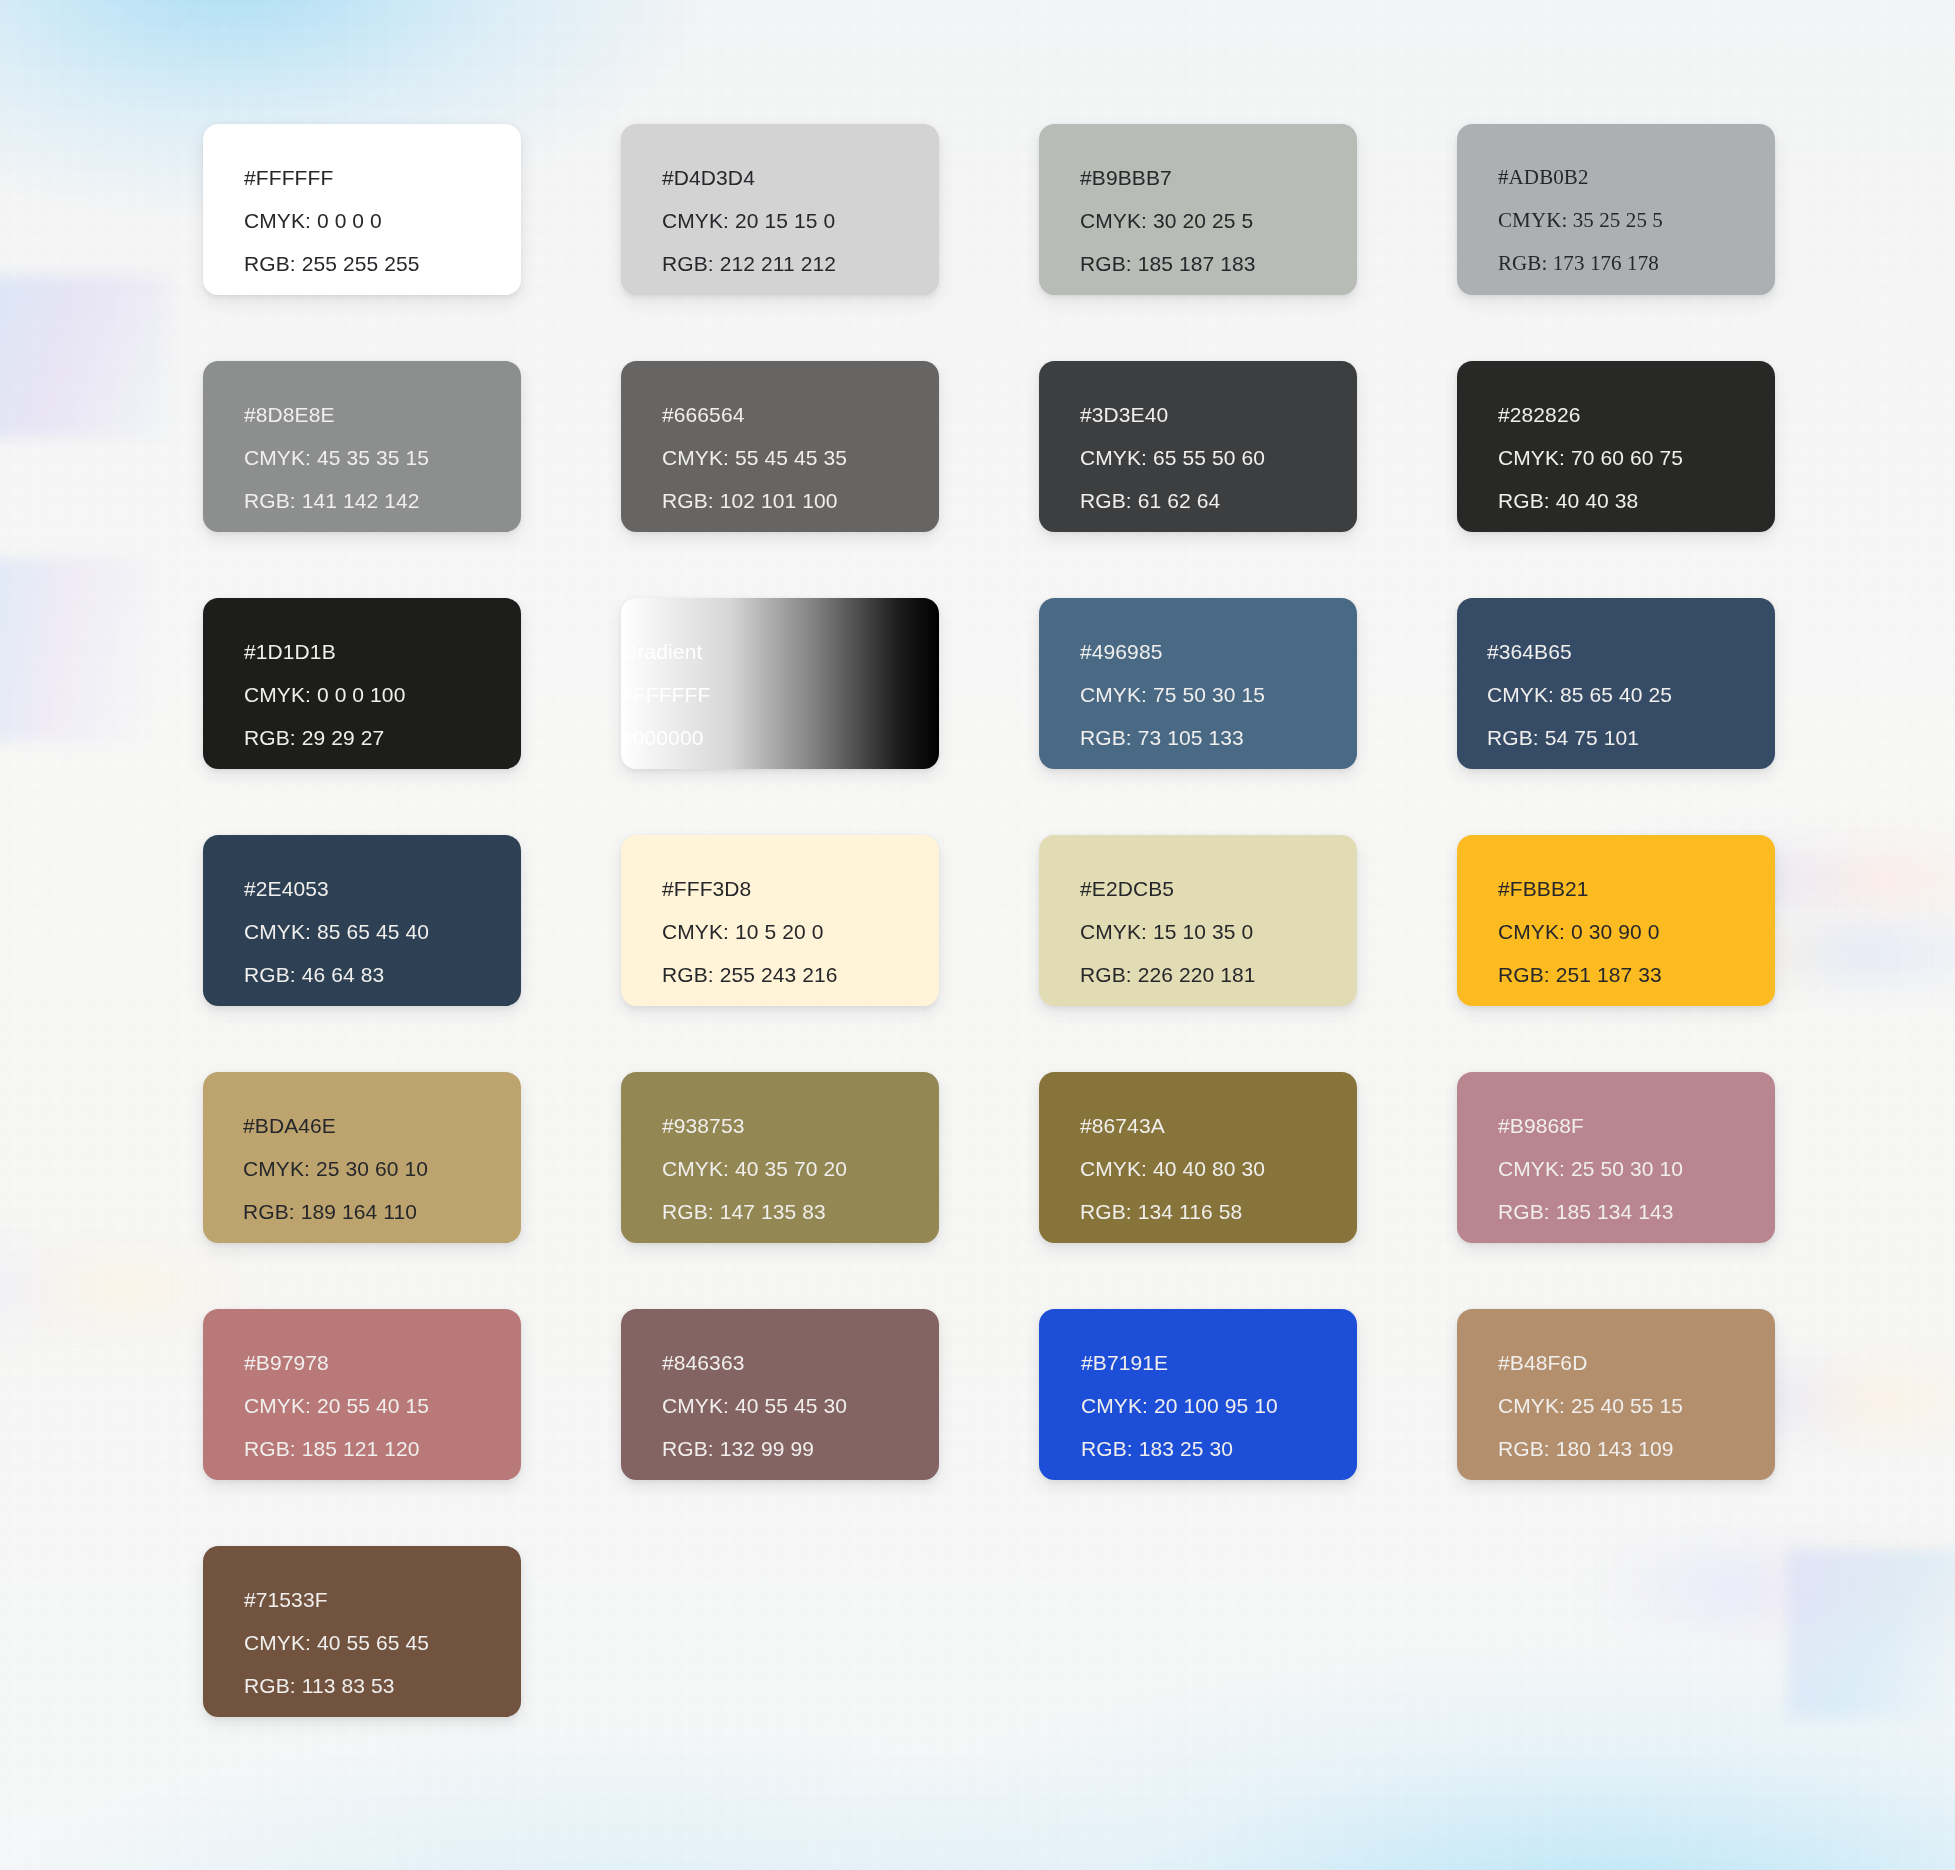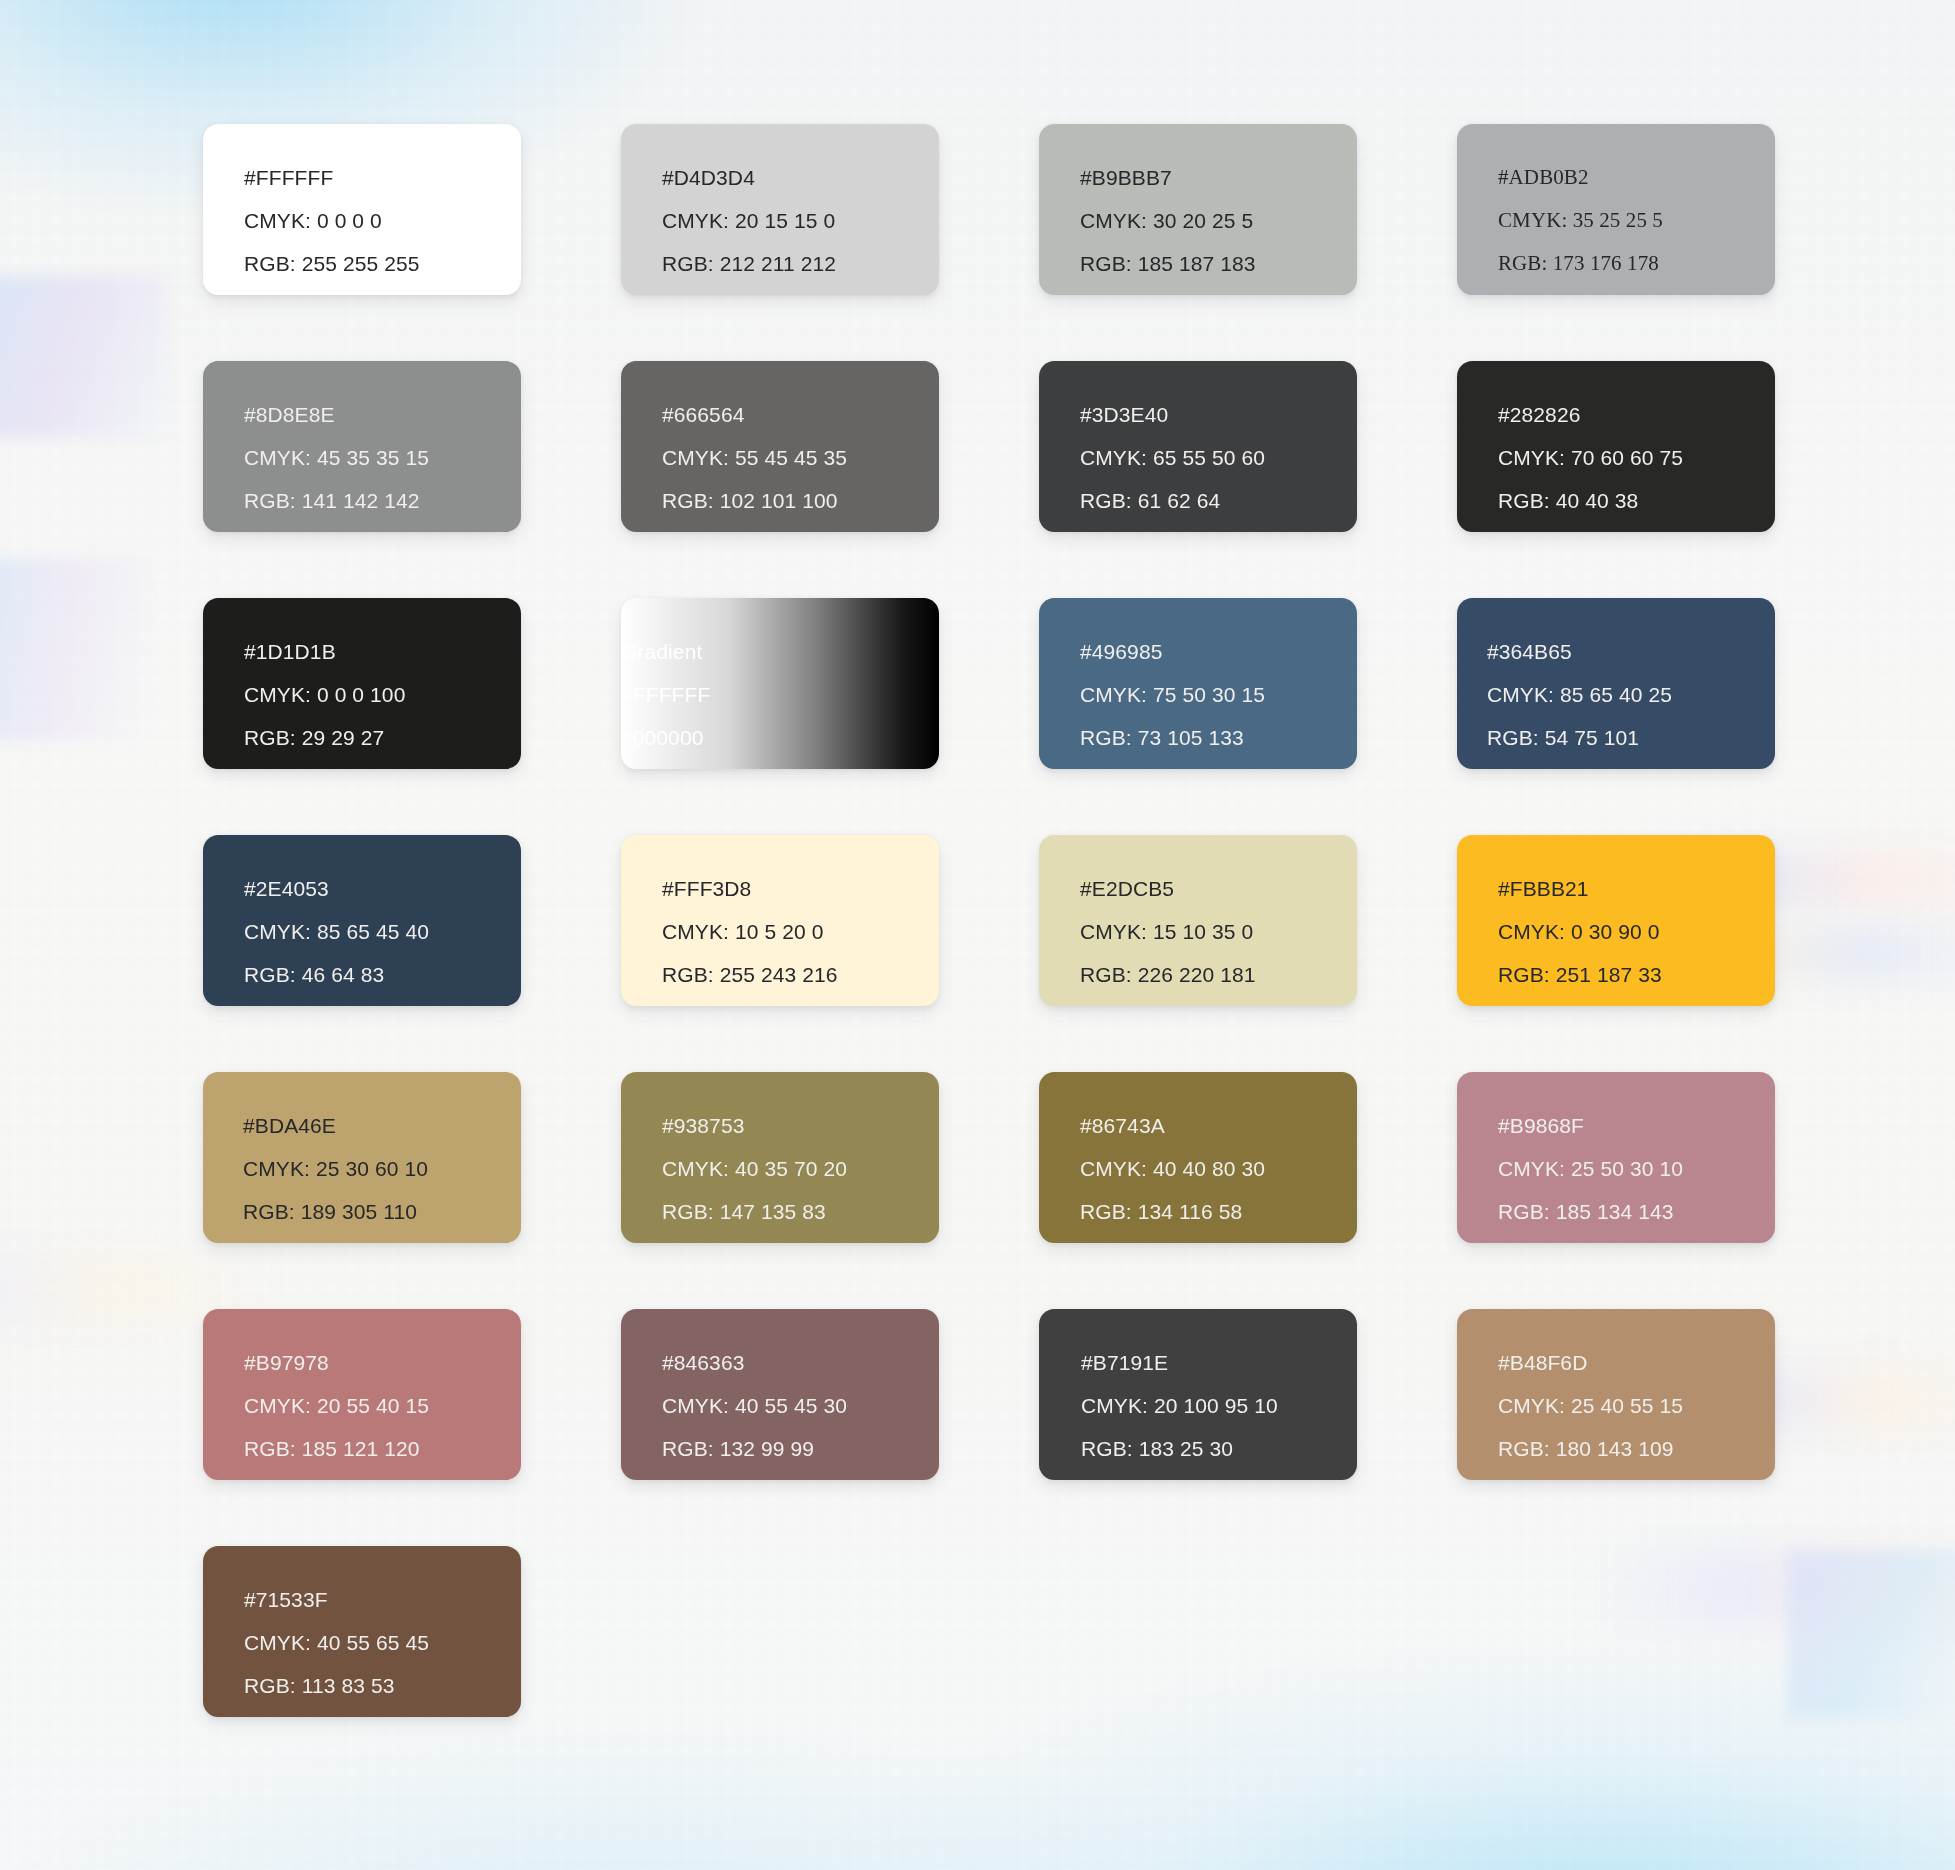--- a/index.html
+++ b/index.html
@@ -201,21 +201,21 @@
       <div class="line">RGB: 226 220 181</div>
     </div>
     <div class="swatch-card dark-text" style="background: rgb(251, 187, 33);">
       <div class="line">#FBBB21</div>
       <div class="line">CMYK: 0 30 90 0</div>
       <div class="line">RGB: 251 187 33</div>
     </div>
     <div class="swatch-card dark-text" style="background: rgb(189, 164, 110); padding-left: 40px;">
       <div class="line">#BDA46E</div>
       <div class="line">CMYK: 25 30 60 10</div>
-      <div class="line">RGB: 189 305 110</div>
+      <div class="line">RGB: 189 164 110</div>
     </div>
     <div class="swatch-card light-text" style="background: rgb(147, 135, 83);">
       <div class="line">#938753</div>
       <div class="line">CMYK: 40 35 70 20</div>
       <div class="line">RGB: 147 135 83</div>
     </div>
     <div class="swatch-card light-text" style="background: rgb(134, 116, 58);">
       <div class="line">#86743A</div>
       <div class="line">CMYK: 40 40 80 30</div>
       <div class="line">RGB: 134 116 58</div>
@@ -228,21 +228,21 @@
     <div class="swatch-card light-text" style="background: rgb(185, 121, 120);">
       <div class="line">#B97978</div>
       <div class="line">CMYK: 20 55 40 15</div>
       <div class="line">RGB: 185 121 120</div>
     </div>
     <div class="swatch-card light-text" style="background: rgb(132, 99, 99);">
       <div class="line">#846363</div>
       <div class="line">CMYK: 40 55 45 30</div>
       <div class="line">RGB: 132 99 99</div>
     </div>
-    <div class="swatch-card light-text" style="background: #404040; padding-left: 42px;">
+    <div class="swatch-card light-text" style="background: #1d4ed8; padding-left: 42px;">
       <div class="line">#B7191E</div>
       <div class="line">CMYK: 20 100 95 10</div>
       <div class="line">RGB: 183 25 30</div>
     </div>
     <div class="swatch-card light-text" style="background: rgb(180, 143, 109);">
       <div class="line">#B48F6D</div>
       <div class="line">CMYK: 25 40 55 15</div>
       <div class="line">RGB: 180 143 109</div>
     </div>
     <div class="swatch-card light-text" style="background: rgb(113, 83, 63);">

